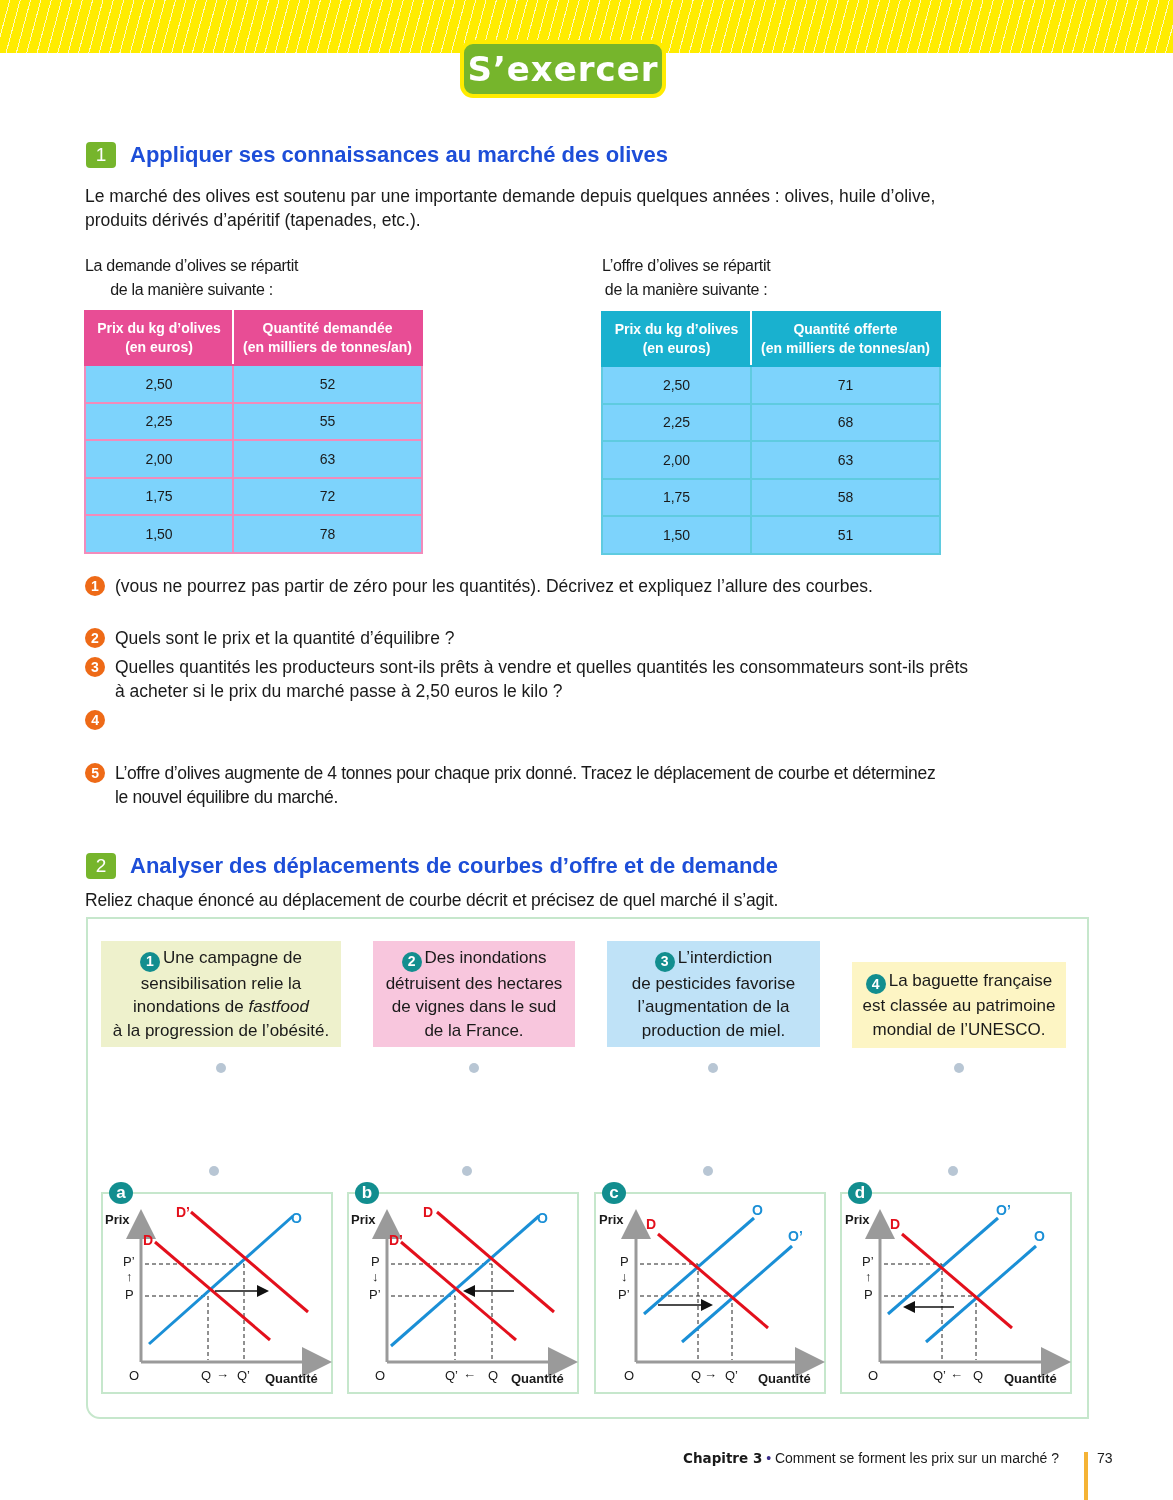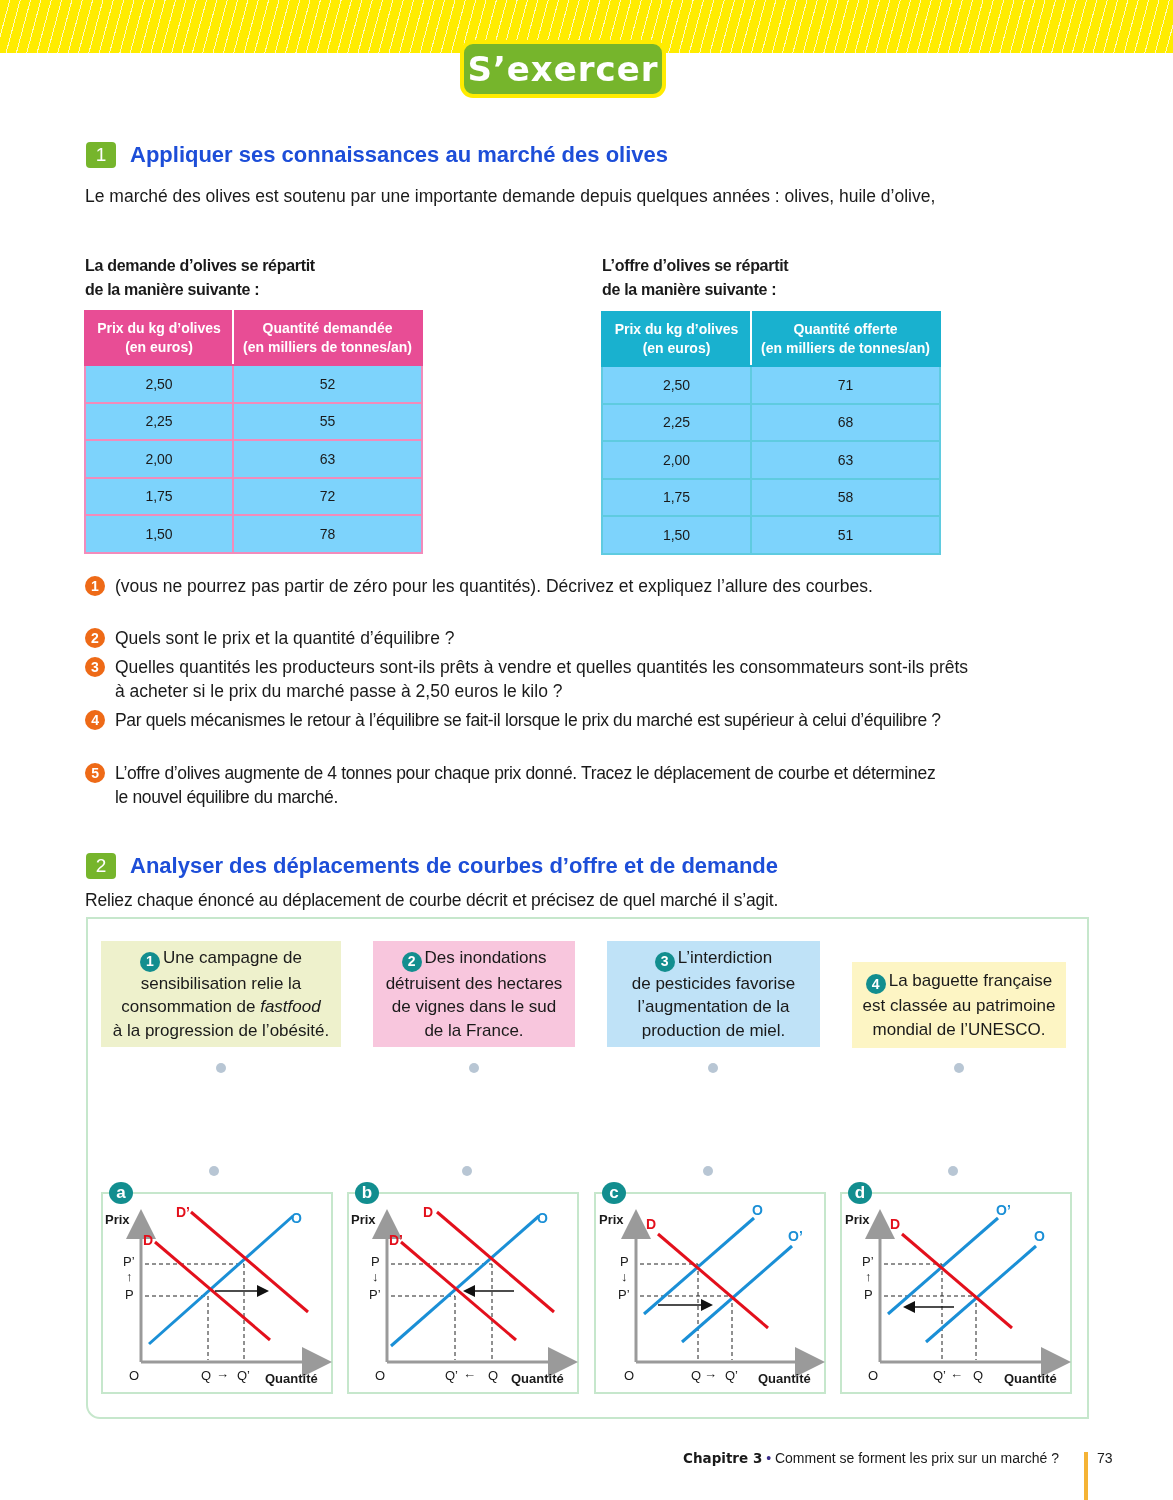--- a/index.html
+++ b/index.html
@@ -22,21 +22,21 @@
   .section-num {
     width: 30px; height: 26px; background: #76b52c; color: #fff; border-radius: 4px;
     font-family: "Liberation Sans", sans-serif; font-size: 19px; display: flex; align-items: center; justify-content: center;
     margin-right: 14px;
   }
   .section-title { color: #1d4ed8; font-family: "Liberation Sans", sans-serif; font-weight: bold; font-size: 22px; }
 
   .body-text { position: absolute; left: 85px; font-family: "Liberation Sans", sans-serif; font-size: 17.5px; line-height: 24px; color: #1a1a1a; }
 
   .table-caption {
-    position: absolute; font-family: "Liberation Sans", sans-serif; font-weight: bold; font-size: 16px; line-height: 24px; letter-spacing: -0.3px;
+    position: absolute; font-family: "Liberation Sans", sans-serif; font-weight: normal; font-size: 16px; line-height: 24px; letter-spacing: -0.3px; text-align: center;
   }
   table.data {
     position: absolute; border-collapse: collapse; font-family: "Liberation Sans", sans-serif; font-size: 14px;
   }
   table.data th {
     color: #fff; font-weight: bold; font-size: 14px; line-height: 19px; height: 54px; text-align: center; vertical-align: middle; padding: 0 4px;
   }
   table.data td { height: 37.5px; text-align: center; vertical-align: middle; background: #7dd3fc; }
   table.pink th { background: #e84d95; border: 2px solid #e84d95; border-right-color: #fff; }
   table.pink th:last-child { border-right-color: #e84d95; }
@@ -89,20 +89,21 @@
 
 <div class="top-band"></div>
 <div class="title-badge">S’exercer</div>
 
 <div class="section-head" style="top:142px;">
   <span class="section-num">1</span>
   <span class="section-title">Appliquer ses connaissances au marché des olives</span>
 </div>
 <div class="body-text" style="top:184px;">
   <div>Le marché des olives est soutenu par une importante demande depuis quelques années : olives, huile d’olive,</div>
+  <div>produits dérivés d’apéritif (tapenades, etc.).</div>
 </div>
 
 <div class="table-caption" style="left:85px; top:254px;">
   <div>La demande d’olives se répartit</div>
   <div>de la manière suivante :</div>
 </div>
 <table class="data pink" style="left:84px; top:310px; width:339px;">
   <thead>
     <tr>
       <th style="width:148px;">
@@ -195,21 +196,20 @@
 <div class="question" style="top:655px;">
   <span class="q-num">3</span>
   <div>
       <div>Quelles quantités les producteurs sont-ils prêts à vendre et quelles quantités les consommateurs sont-ils prêts</div>
       <div>à acheter si le prix du marché passe à 2,50 euros le kilo ?</div>
     </div>
 </div>
 <div class="question" style="top:708px; letter-spacing:-0.35px;">
   <span class="q-num">4</span>
   <div>
-      <div>Par quels mécanismes le retour à l’équilibre se fait-il lorsque le prix du marché est supérieur à celui d’équilibre ?</div>
     </div>
 </div>
 <div class="question" style="top:761px; letter-spacing:-0.35px;">
   <span class="q-num">5</span>
   <div>
       <div>L’offre d’olives augmente de 4 tonnes pour chaque prix donné. Tracez le déplacement de courbe et déterminez</div>
       <div>le nouvel équilibre du marché.</div>
     </div>
 </div>
 
@@ -218,21 +218,21 @@
   <span class="section-title">Analyser des déplacements de courbes d’offre et de demande</span>
 </div>
 <div class="body-text" style="top:888px; letter-spacing:-0.2px;">Reliez chaque énoncé au déplacement de courbe décrit et précisez de quel marché il s’agit.</div>
 
 <div class="exercise-frame"></div>
 
 <div class="statement" style="left:101px; top:941px; width:240px; height:106px; background:#eef1cc;">
   <div>
     <span class="s-num">1</span><span>Une campagne de</span><br>
     <span>sensibilisation relie la</span><br>
-    <span>consommation de </span><i>fastfood</i><br>
+    <span>inondations de </span><i>fastfood</i><br>
     <span> à la progression de l’obésité.</span>
   </div>
 </div>
 <div class="statement" style="left:373px; top:941px; width:202px; height:106px; background:#f8c6dd;">
   <div>
     <span class="s-num">2</span><span>Des inondations</span><br>
     <span>détruisent des hectares</span><br>
     <span>de vignes dans le sud</span><br>
     <span>de la France.</span>
   </div>

